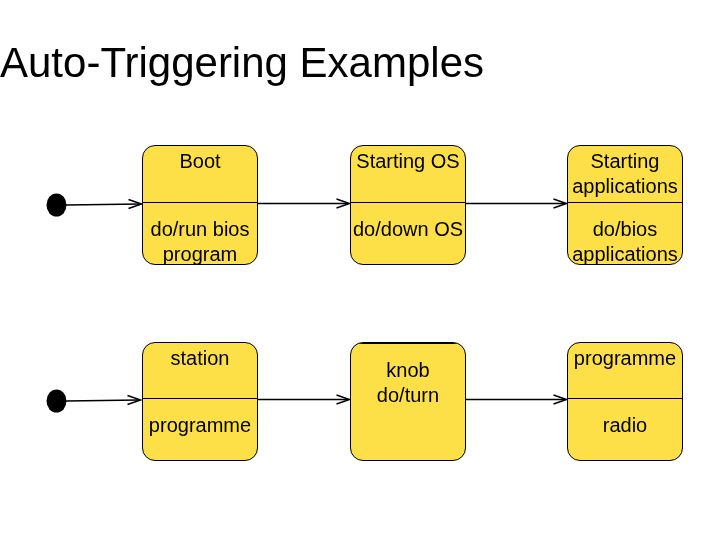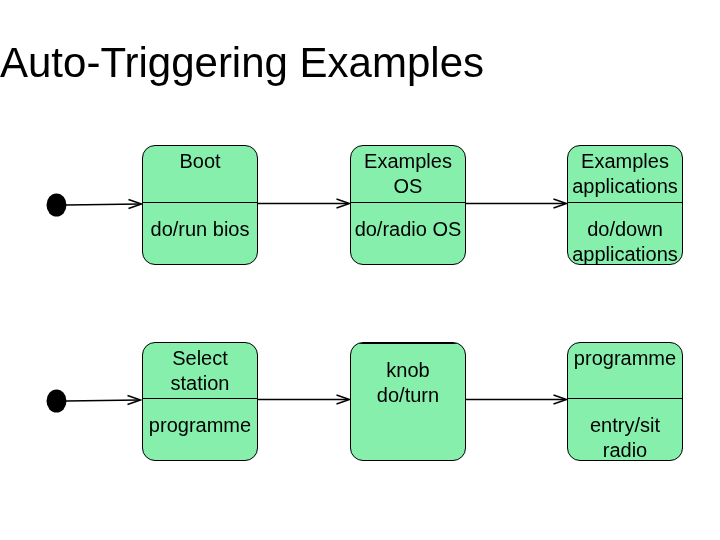--- a/index.html
+++ b/index.html
@@ -29,21 +29,21 @@
     left: 0;
     top: 0;
     width: 720px;
     height: 540px;
     pointer-events: none;
   }
   .state {
     position: absolute;
     box-sizing: border-box;
     width: 116px;
-    background: #86efac;
+    background: #fde047;
     border: 1.6px solid #000000;
     border-radius: 13px;
     text-align: center;
     font-size: 20px;
     line-height: 25px;
     overflow: hidden;
   }
   .row1 .statebox, .state.r1 { top: 145px; height: 120px; }
   .state.r2 { top: 342px; height: 119px; }
   .col0 { left: 142px; }
@@ -85,63 +85,62 @@
     <line x1="466" y1="399.5" x2="565" y2="399.5"></line>
     <path d="M553.5,395 L566.5,399.5 L553.5,404"></path>
   </svg>
 
   <div class="state r1 col0">
     <div class="state-name">
       <div>Boot</div>
     </div>
     <div class="state-activity">
       <div>do/run bios</div>
+      <div>program</div>
     </div>
   </div>
 
   <div class="state r1 col1">
     <div class="state-name">
-      <div>Examples OS</div>
+      <div>Starting OS</div>
     </div>
     <div class="state-activity">
-      <div>do/radio OS</div>
+      <div>do/down OS</div>
     </div>
   </div>
 
   <div class="state r1 col2">
     <div class="state-name">
-      <div>Examples</div>
+      <div>Starting</div>
       <div>applications</div>
     </div>
     <div class="state-activity">
-      <div>do/down</div>
+      <div>do/bios</div>
       <div>applications</div>
     </div>
   </div>
 
   <div class="state r2 col0">
     <div class="state-name">
-      <div>Select</div>
       <div>station</div>
     </div>
     <div class="state-activity">
       <div>programme</div>
     </div>
   </div>
 
   <div class="state r2 col1">
     <div class="state-activity">
       <div>knob</div>
       <div>do/turn</div>
     </div>
   </div>
 
   <div class="state r2 col2">
     <div class="state-name">
       <div>programme</div>
     </div>
     <div class="state-activity">
-      <div>entry/sit</div>
       <div>radio</div>
     </div>
   </div>
 
 </div>
 
 </body></html>

